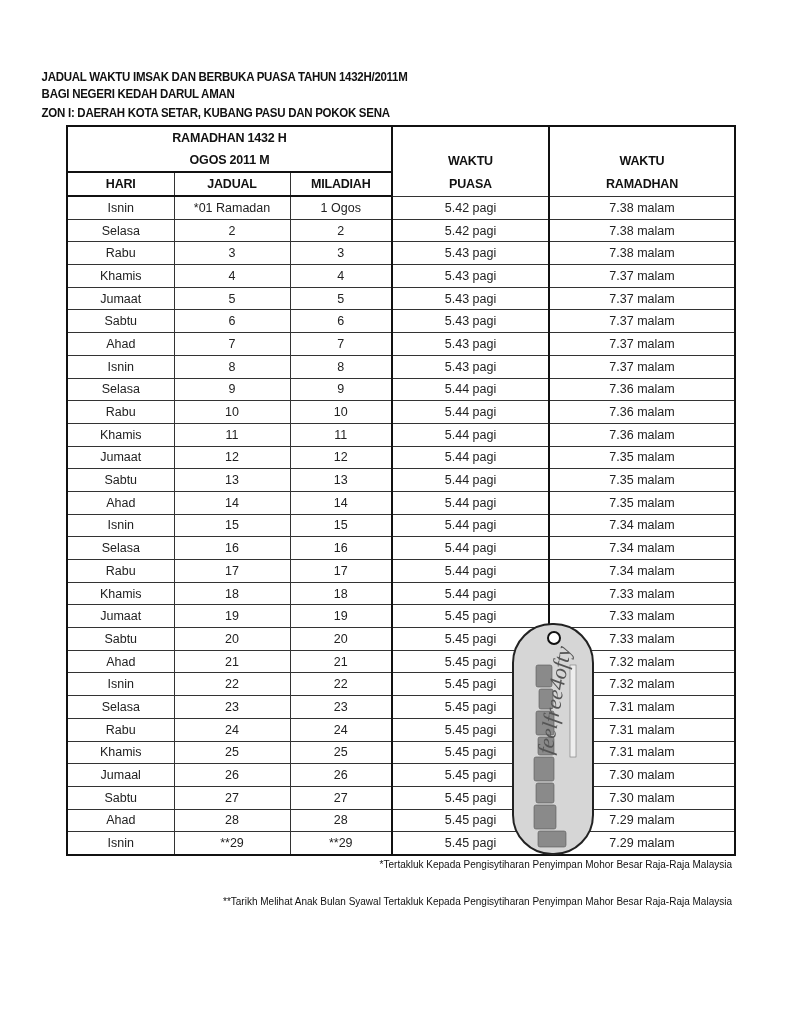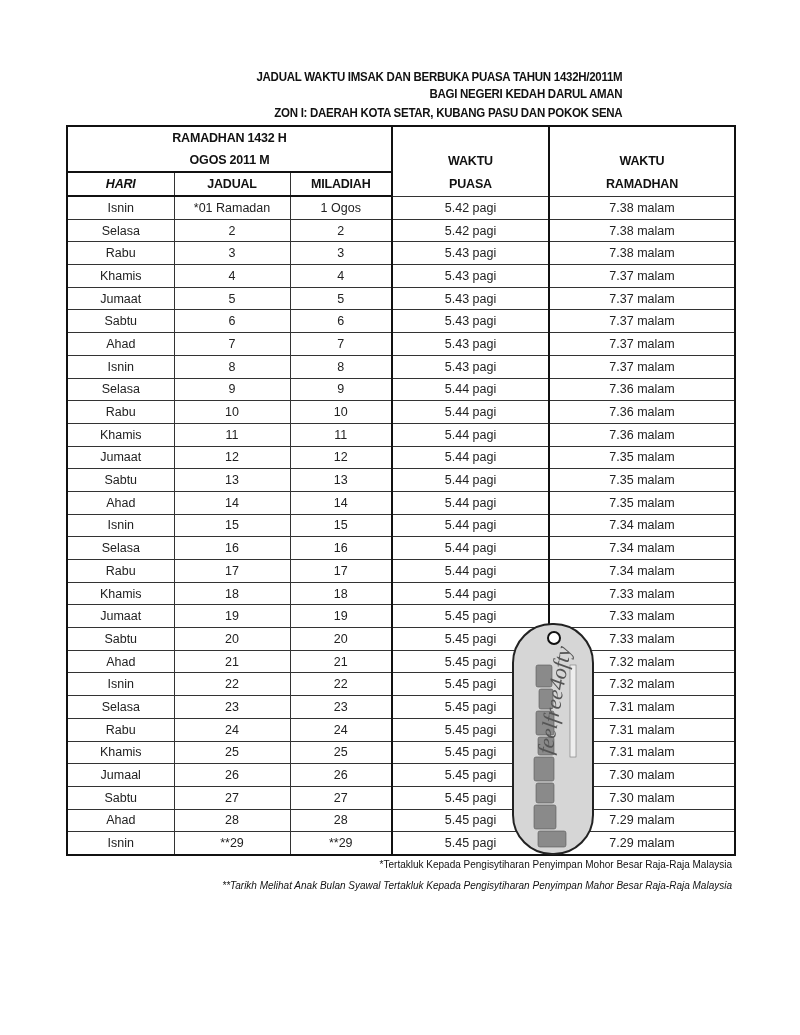--- a/index.html
+++ b/index.html
@@ -1,18 +1,18 @@
 <!DOCTYPE html>
 <html><head>
 <meta charset="utf-8">
 <style>
   html, body { margin: 0; padding: 0; background: #ffffff; }
   body { width: 800px; height: 1035px; position: relative; overflow: hidden;
          font-family: "Liberation Sans", sans-serif; color: #111; }
-  .titles { position: absolute; top: 69px; left: 8px; width: 640px; text-align: right; }
+  .titles { position: absolute; top: 69px; left: 16px; width: 640px; text-align: left; }
   .titles div { font-family: "Liberation Sans", sans-serif; font-weight: bold;
                 font-size: 12.5px; letter-spacing: -0.3px; transform: scaleX(0.92);
                 transform-origin: center; }
   .t1 { height: 17px; line-height: 17px; }
   .t2 { height: 17px; line-height: 17px; }
   .t3 { height: 19px; line-height: 21px; }
 
   table.sched { position: absolute; left: 66px; top: 125px; width: 668px;
                 border-collapse: collapse; border: 2px solid #111; table-layout: fixed; }
   table.sched td, table.sched th { border: 1px solid #333; text-align: center;
@@ -20,21 +20,21 @@
   table.sched th { font-weight: bold; font-size: 12.5px; letter-spacing: -0.2px; text-align: center; }
   .hdr-top th { height: 22px; }
   .bold-line { border-bottom: 2px solid #111 !important; }
   .thick-left { border-left: 2px solid #111 !important; }
   table.sched thead tr:last-child th { border-bottom: 2px solid #111; }
   tbody td { height: 21.7px; line-height: 20px; color: #222; }
 
   .notes { position: absolute; left: 100px; top: 856px; width: 632px; text-align: right;
            font-size: 10px; color: #111; }
   .notes div { line-height: 17px; }
-  .notes .n2 { margin-top: 4px; font-style: italic; }
+  .notes .n2 { margin-top: 20px; }
 
   .tag { position: absolute; left: 512px; top: 623px; width: 82px; height: 232px;
          background: #d6d6d6; border: 2px solid #222; border-radius: 40px;
          box-sizing: border-box; overflow: hidden; }
   .tag .hole { position: absolute; left: 33px; top: 6px; width: 10px; height: 10px;
                border: 2px solid #111; border-radius: 50%; background: #fff; }
   .tag svg { position: absolute; left: 0; top: 0; }
 </style>
 </head>
 <body>
@@ -62,21 +62,21 @@
       </th>
       <th rowspan="3" class="thick-left" style="vertical-align:bottom;">
         <div style="height:23px;line-height:23px;">WAKTU</div>
         <div style="height:23px;line-height:23px;">RAMADHAN</div>
       </th>
     </tr>
     <tr>
       <th colspan="3" class="bold-line" style="height:22px;border-top:none;">OGOS 2011 M</th>
     </tr>
     <tr>
-      <th style="height:22px;font-style:italic;">HARI</th>
+      <th style="height:22px;">HARI</th>
       <th>JADUAL</th>
       <th>MILADIAH</th>
     </tr>
   </thead>
   <tbody id="tbody">
       <tr>
         <td>Isnin</td>
         <td>*01 Ramadan</td>
         <td>1 Ogos</td>
         <td class="thick-left">5.42 pagi</td>

